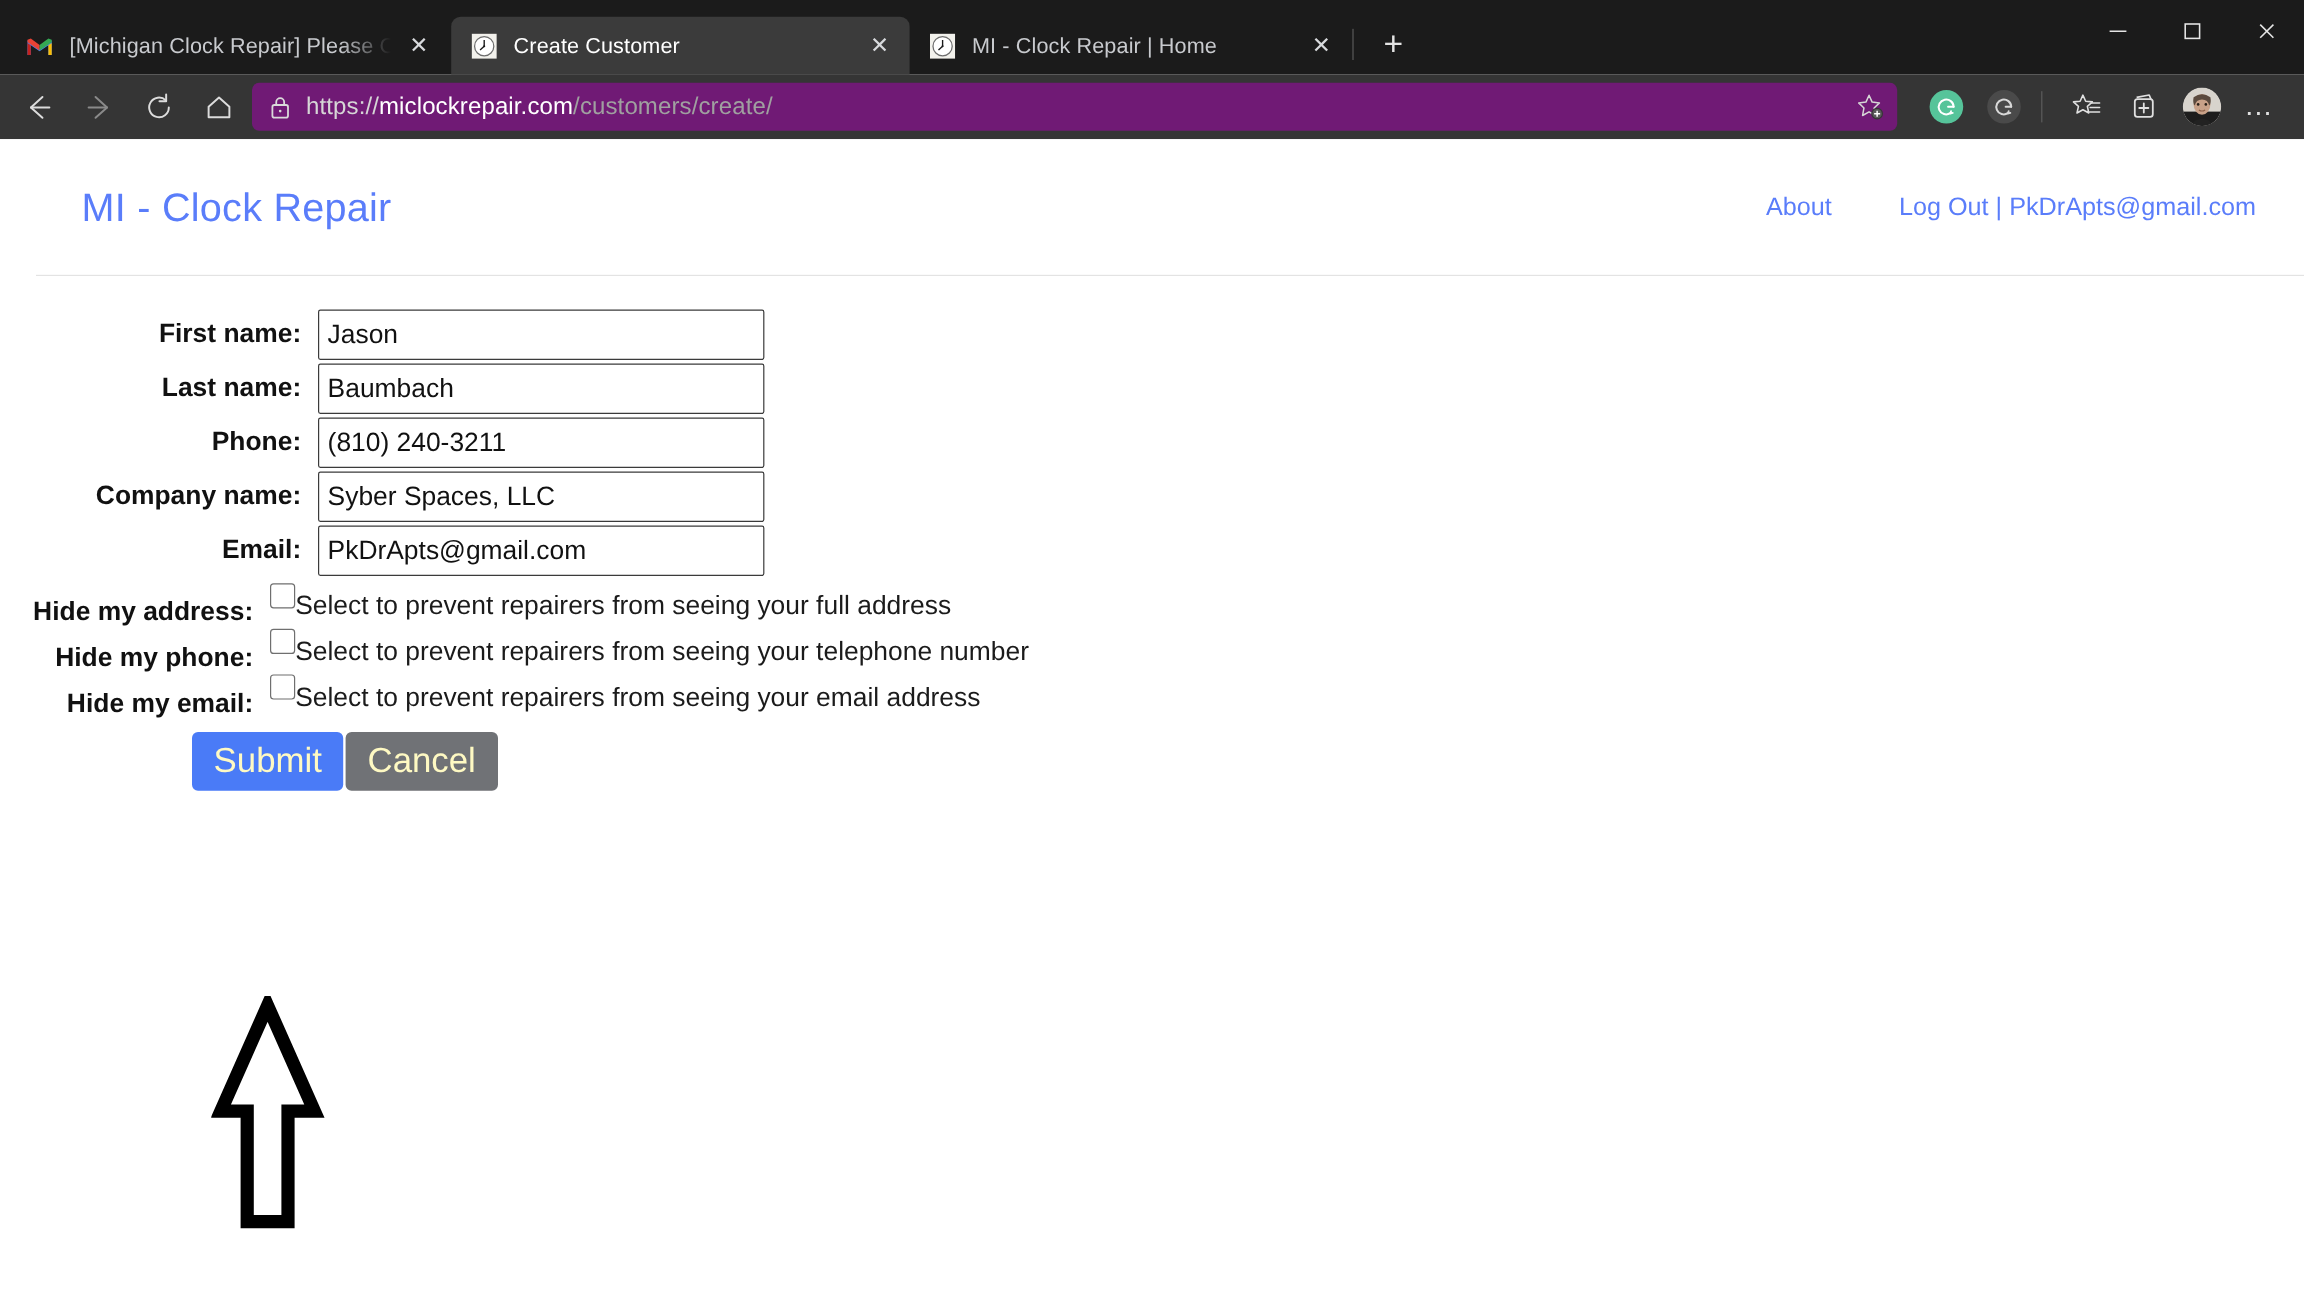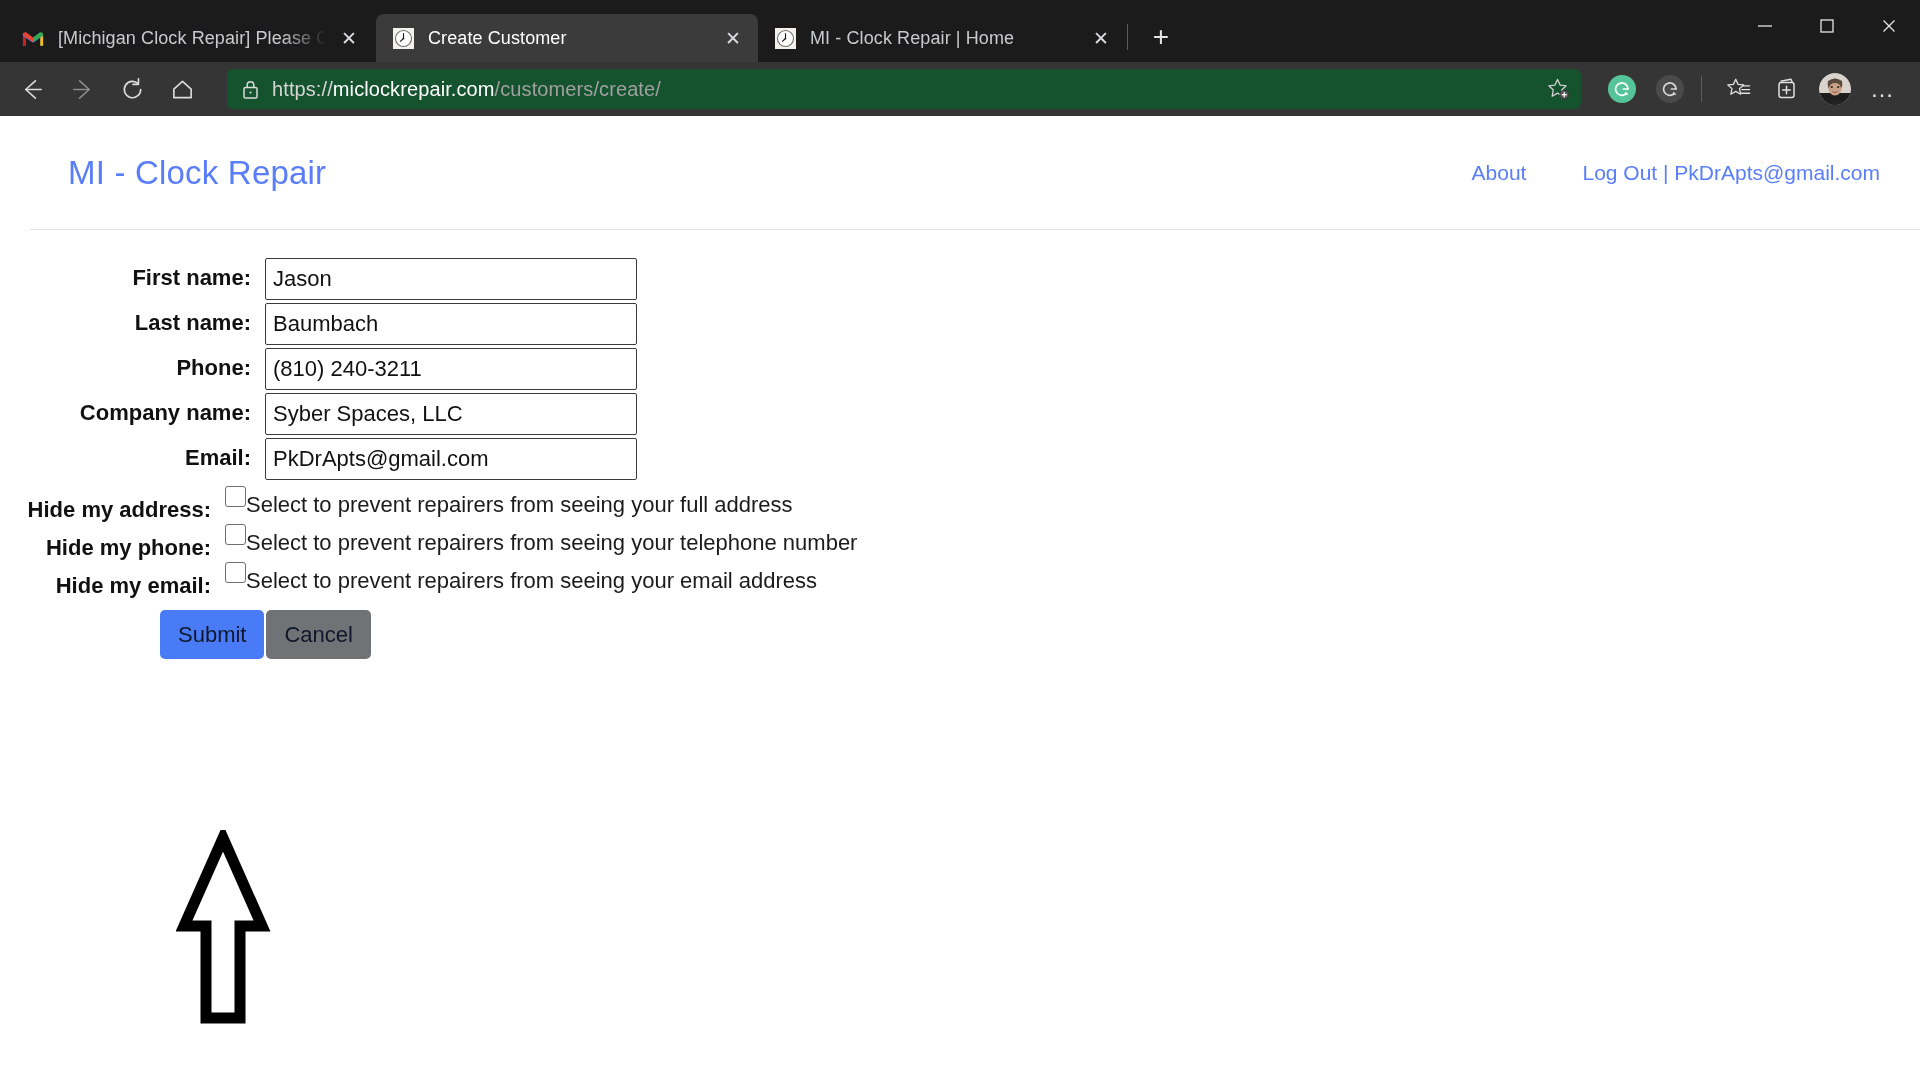--- a/index.html
+++ b/index.html
@@ -105,25 +105,25 @@
     width: 44px; height: 44px;
     display: flex; align-items: center; justify-content: center;
     color: #dcdcdc;
     margin-right: 6px;
   }
   .navbtn.fwd { color: #8a8a8a; }
 
   .omnibox {
     flex: 1 1 auto;
     height: 40px;
-    background: #14532d;
+    background: #701a75;
     border-radius: 6px;
     display: flex;
     align-items: center;
-    margin: 0 14px 0 17px;
+    margin: 0 14px 0 0;
     padding: 0 10px 0 14px;
     min-width: 0;
   }
   .omnibox .lock { display: flex; align-items: center; color: #dadada; margin-right: 12px; flex: none; }
   .omnibox .url {
     flex: 1 1 auto;
     font-size: 20px;
     color: #a8a8a8;
     white-space: nowrap;
     overflow: hidden;
@@ -253,22 +253,22 @@
     white-space: nowrap;
   }
   .check-stack { display: flex; flex-direction: row; }
 
   .buttons {
     display: flex;
     margin: 13px 0 0 160px;
     gap: 2px;
   }
   .btn {
-    font-size: 22px;
-    color: #0f172a;
+    font-size: 29px;
+    color: #fef9c3;
     border: none;
     border-radius: 5px;
     padding: 0 18px;
     height: 49px;
     font-family: "Liberation Sans", sans-serif;
     cursor: pointer;
   }
   .btn-submit { background: #4a7bf7; min-width: 100px; }
   .btn-cancel { background: #707276; min-width: 100px; }
 

